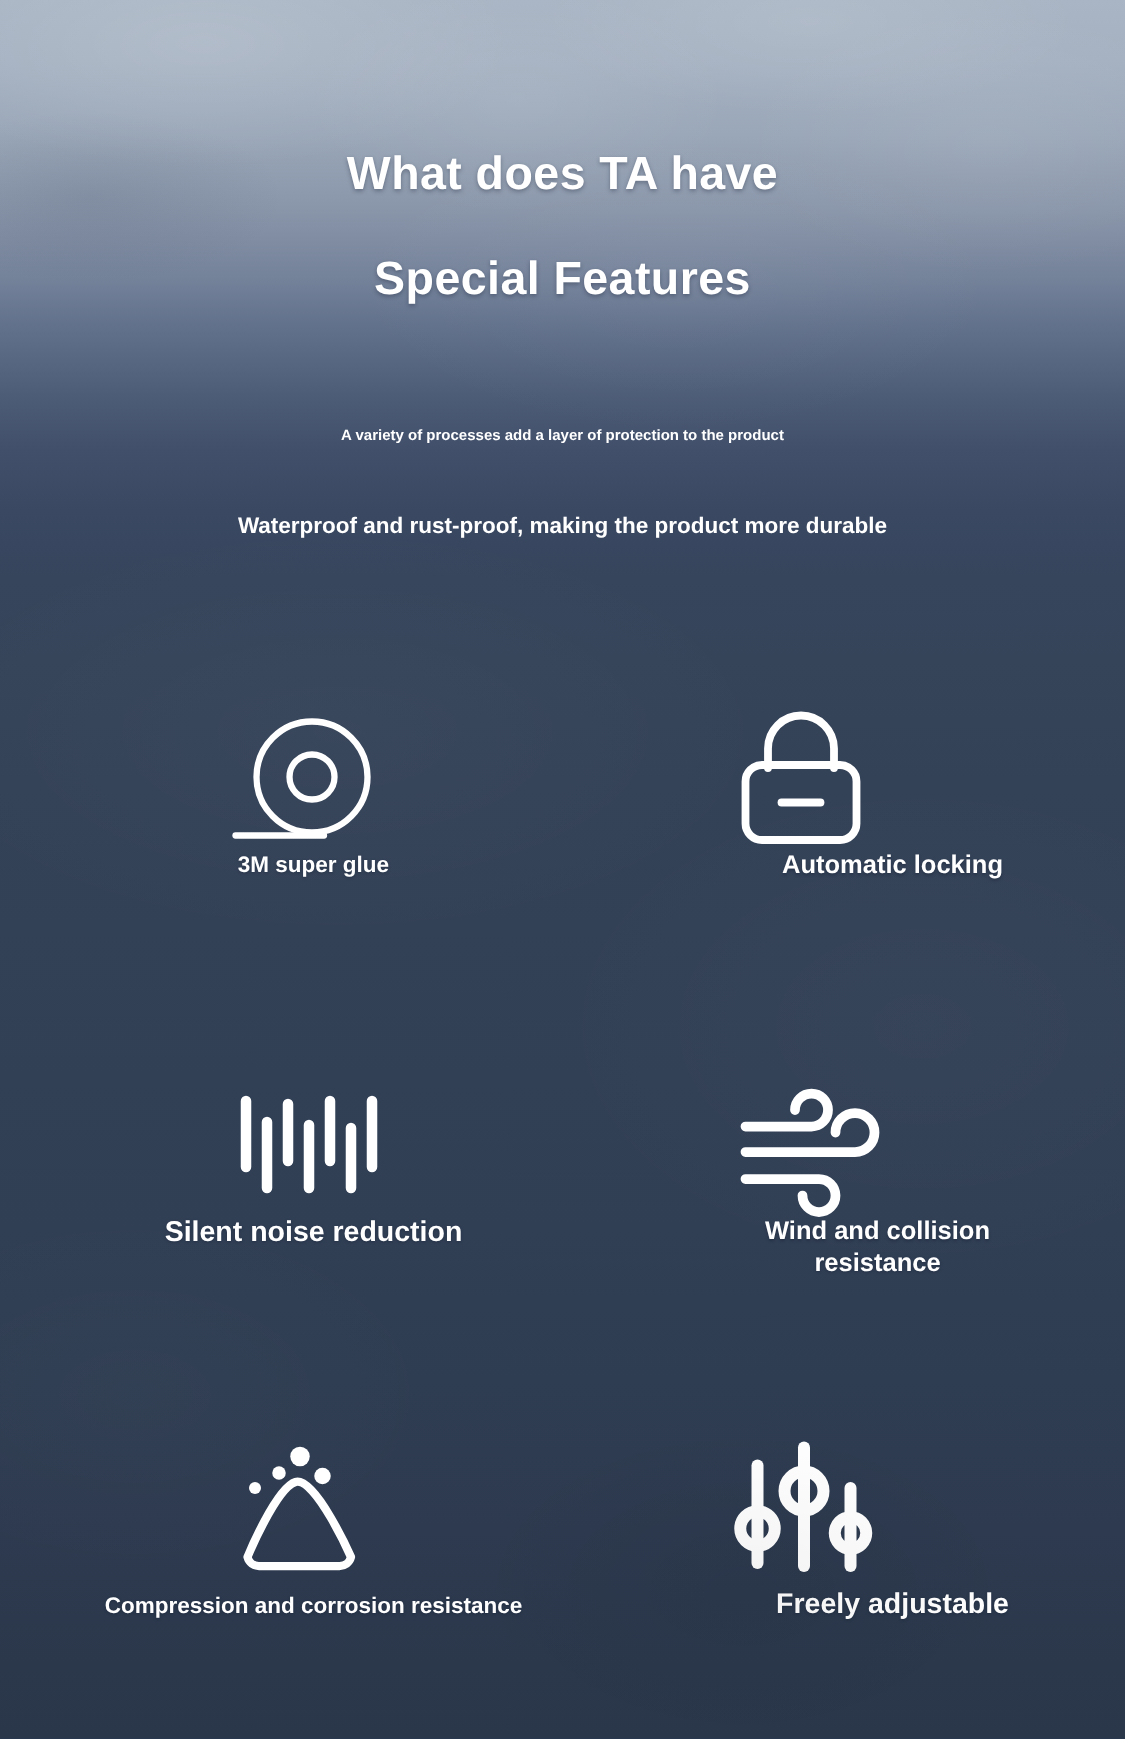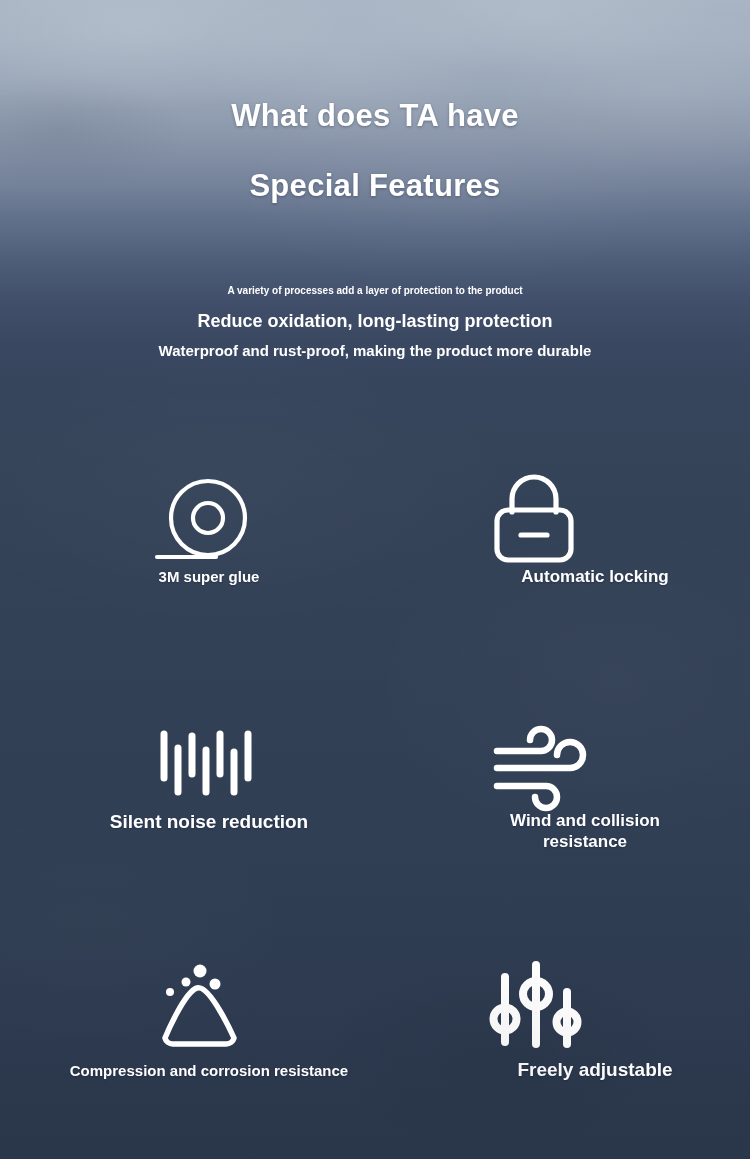--- a/index.html
+++ b/index.html
@@ -96,21 +96,20 @@
 <body>
 
 <div id="page">
 
   <div class="heading-block">
     <div class="h1">What does TA have</div>
     <div class="h2">Special Features</div>
   </div>
 
   <div class="sub sub1">A variety of processes add a layer of protection to the product</div>
-  <div class="sub sub2">Reduce oxidation, long-lasting protection</div>
   <div class="sub sub3">Waterproof and rust-proof, making the product more durable</div>
 
   <div class="feature">
     <div class="fi" style="left:152px; top:476px;">
       <svg width="100" height="92" viewBox="0 0 100 92" fill="none" stroke="#ffffff" stroke-width="4.2" stroke-linecap="round" stroke-linejoin="round">
         <circle cx="56" cy="42" r="37"></circle>
         <circle cx="56" cy="42" r="15"></circle>
         <path d="M5 81 L64 81"></path>
       </svg>
     </div>

